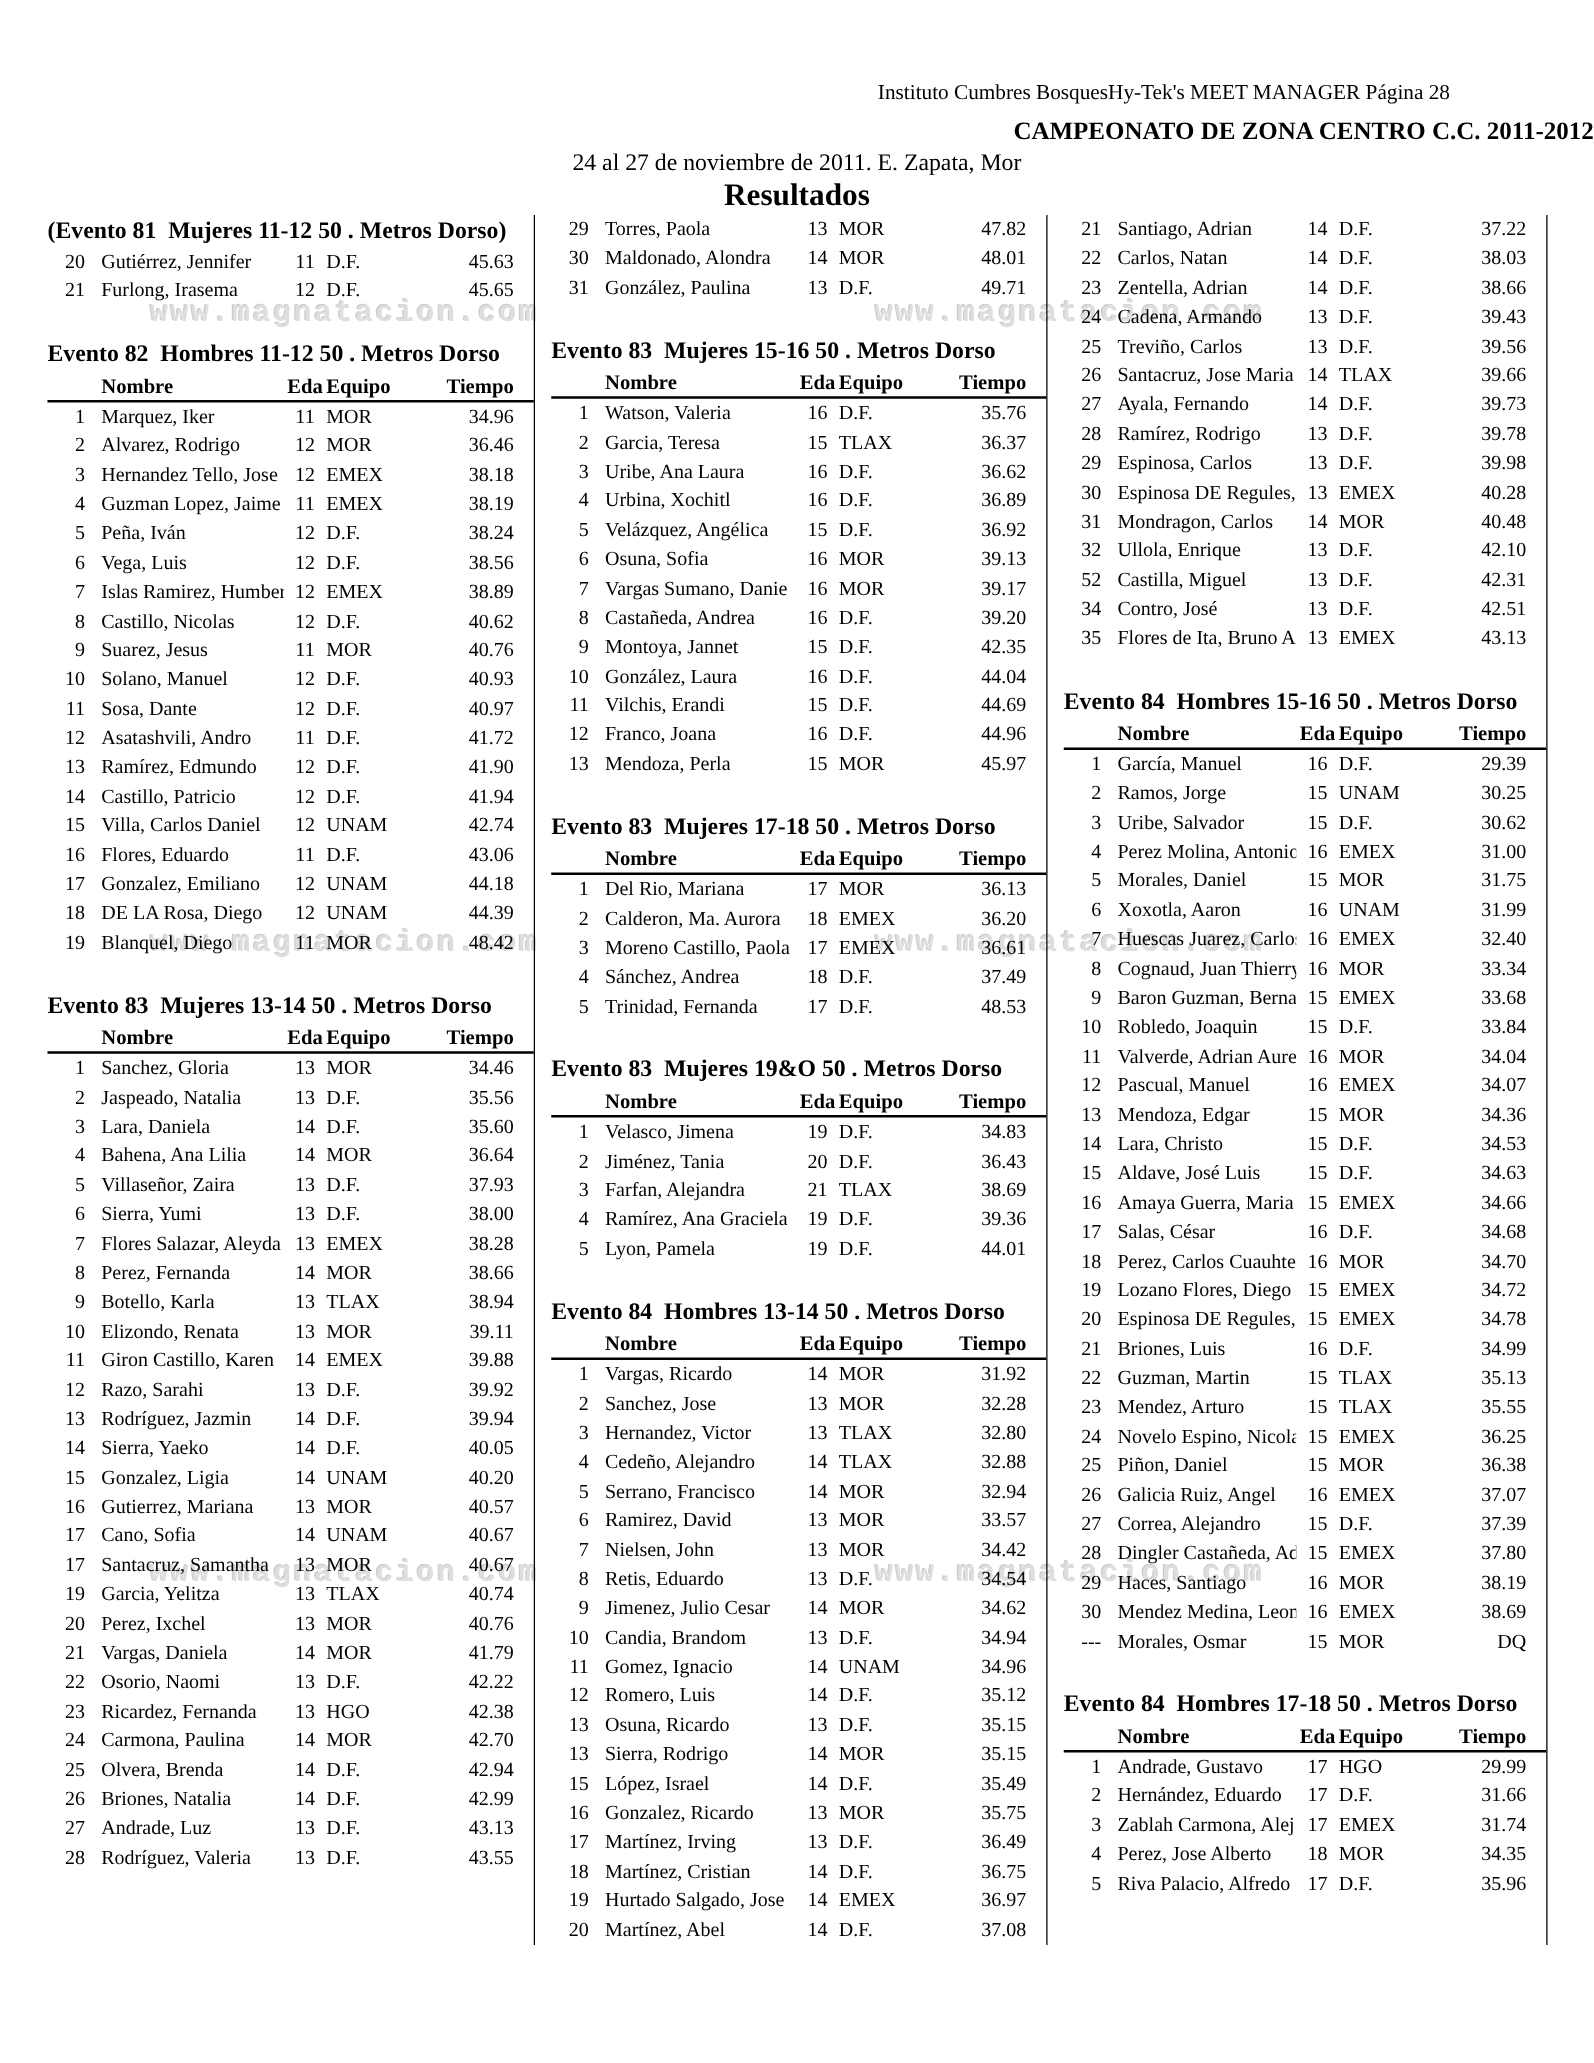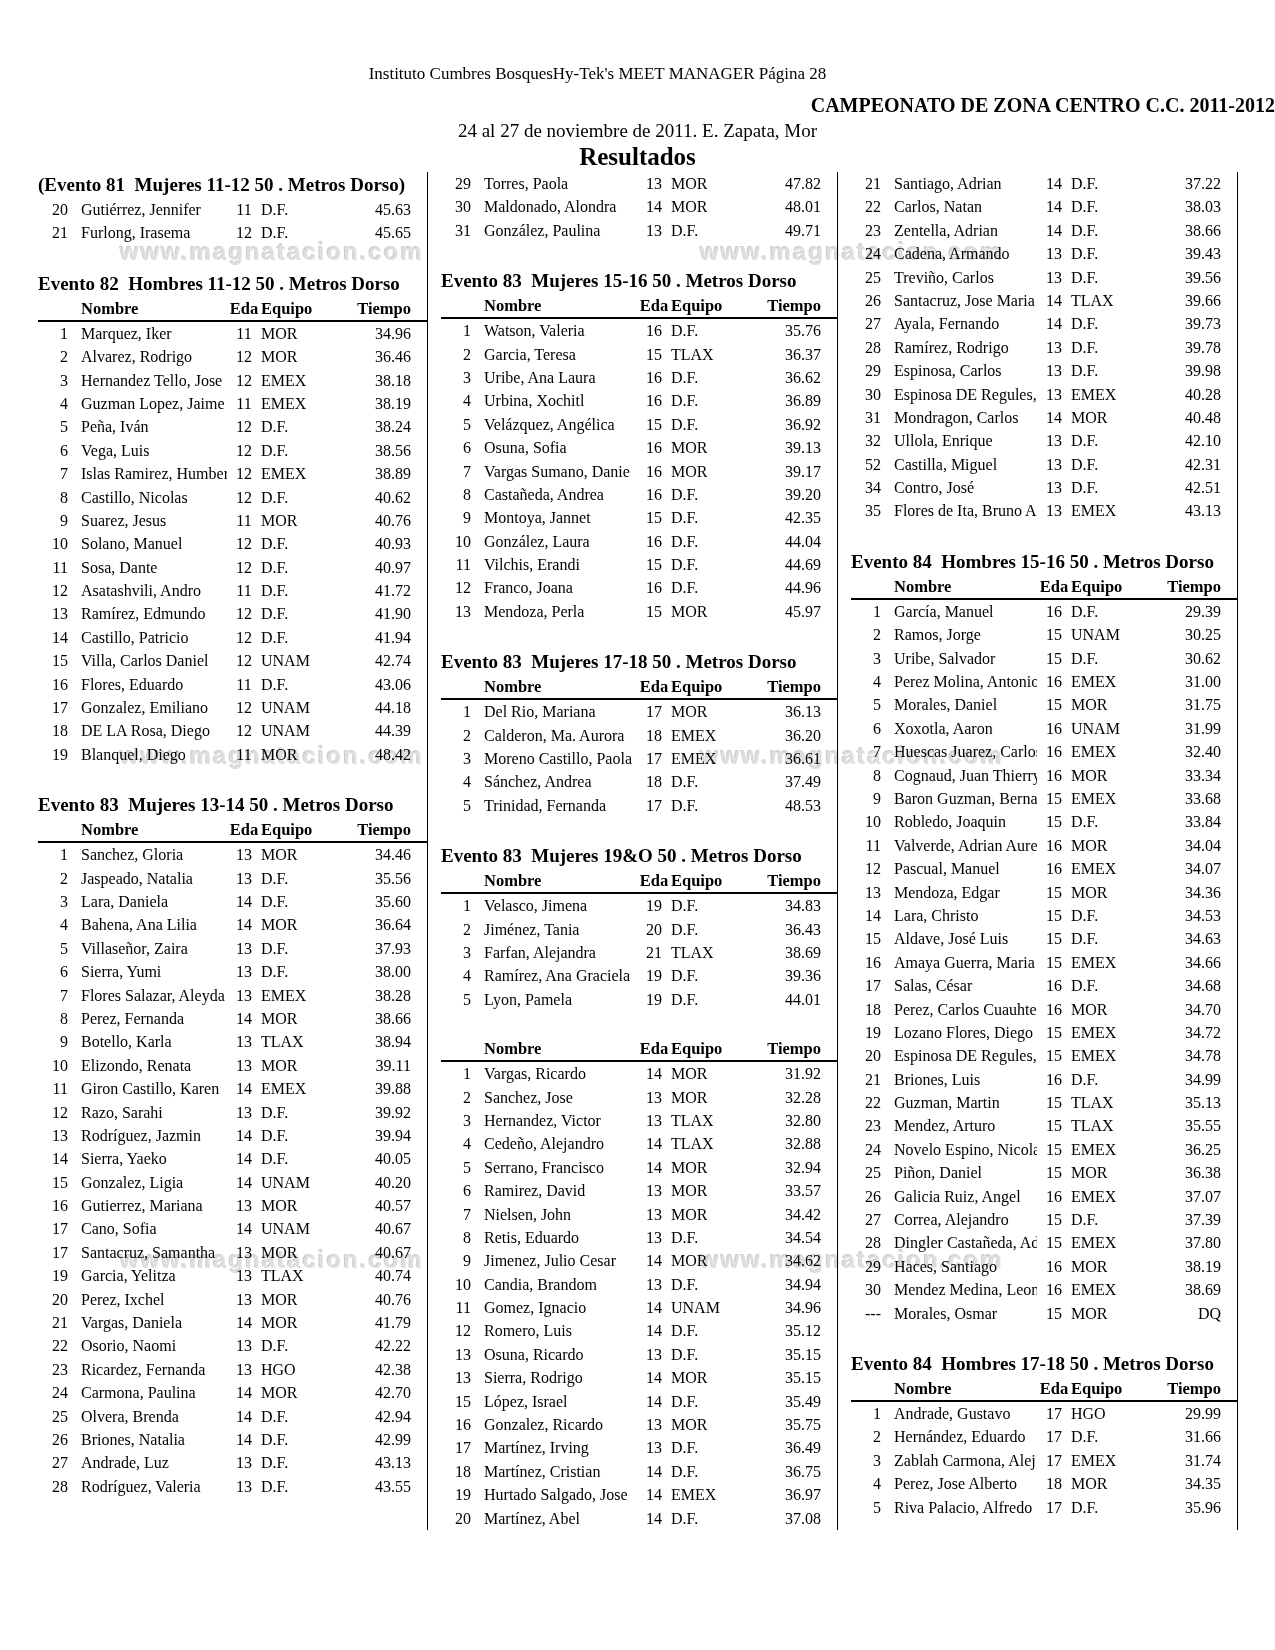--- a/index.html
+++ b/index.html
@@ -7,21 +7,21 @@
     position:relative;
     width:1275px;height:1650px;
     background:#ffffff;
     font-family:"Liberation Serif","DejaVu Serif",serif;
     color:#000;
     overflow:hidden;
   }
   .content{position:relative;z-index:1;}
   .page-header{
     position:absolute;top:64px;left:35px;right:115px;
-    display:flex;justify-content:center;
+    display:flex;justify-content:flex-end;
     font-size:17px;
   }
   .doc-title{
     position:absolute;top:94px;left:0;width:100%;
     text-align:right;font-size:20px;font-weight:bold;white-space:pre-wrap;
   }
   .doc-subtitle{
     position:absolute;top:120px;left:0;width:100%;
     text-align:center;font-size:19px;font-weight:normal;white-space:pre-wrap;
   }
@@ -52,21 +52,21 @@
     border-bottom:2px solid #000;
   }
   .row{font-size:16px;line-height:23.4px;height:23.4px;}
   .c-rank{width:30px;flex:0 0 30px;text-align:right;white-space:nowrap;}
   .c-name{flex:1 1 auto;padding-left:13px;white-space:nowrap;overflow:hidden;min-width:0;}
   .c-age{width:34px;flex:0 0 34px;text-align:center;white-space:nowrap;}
   .c-team{width:84px;flex:0 0 84px;text-align:left;white-space:nowrap;}
   .c-time{width:66px;flex:0 0 66px;text-align:right;white-space:nowrap;}
   .watermark{
     position:absolute;z-index:0;
-    font-family:Liberation Sans, sans-serif;
+    font-family:Liberation Mono, monospace;
     font-weight:bold;font-size:24px;letter-spacing:2px;
     color:#dedede;
     text-shadow:1px 1px 0 #ffffff,-1px -1px 0 #cccccc;
     white-space:nowrap;
   }
   .wm-r1{top:238px;} .wm-r2{top:742px;} .wm-r3{top:1246px;}
   .wm-c1{left:120px;} .wm-c2{left:700px;}
 </style>
 </head>
 <body>
@@ -667,20 +667,21 @@
             </div>
             <div class="row">
               <span class="c-rank">5</span>
               <span class="c-name">Lyon, Pamela</span>
               <span class="c-age">19</span>
               <span class="c-team">D.F.</span>
               <span class="c-time">44.01</span>
             </div>
           </div>
           <div class="event-block">
+            <div class="event-title">Evento 84  Hombres 13-14 50 . Metros Dorso</div>
             <div class="hdr-row">
               <span class="c-rank"></span>
               <span class="c-name">Nombre</span>
               <span class="c-age">Eda</span>
               <span class="c-team">Equipo</span>
               <span class="c-time">Tiempo</span>
             </div>
             <div class="row">
               <span class="c-rank">1</span>
               <span class="c-name">Vargas, Ricardo</span>

